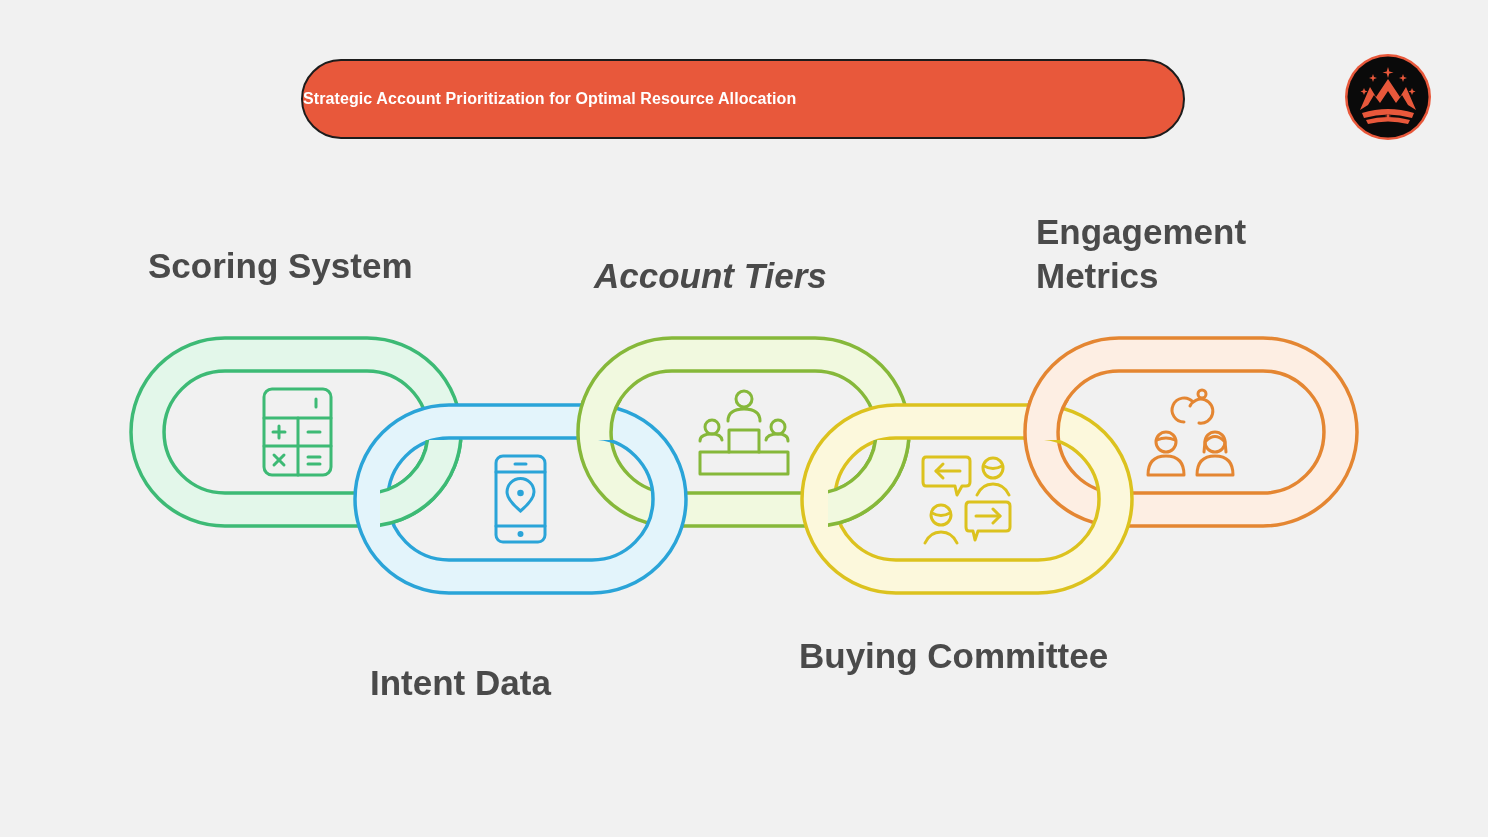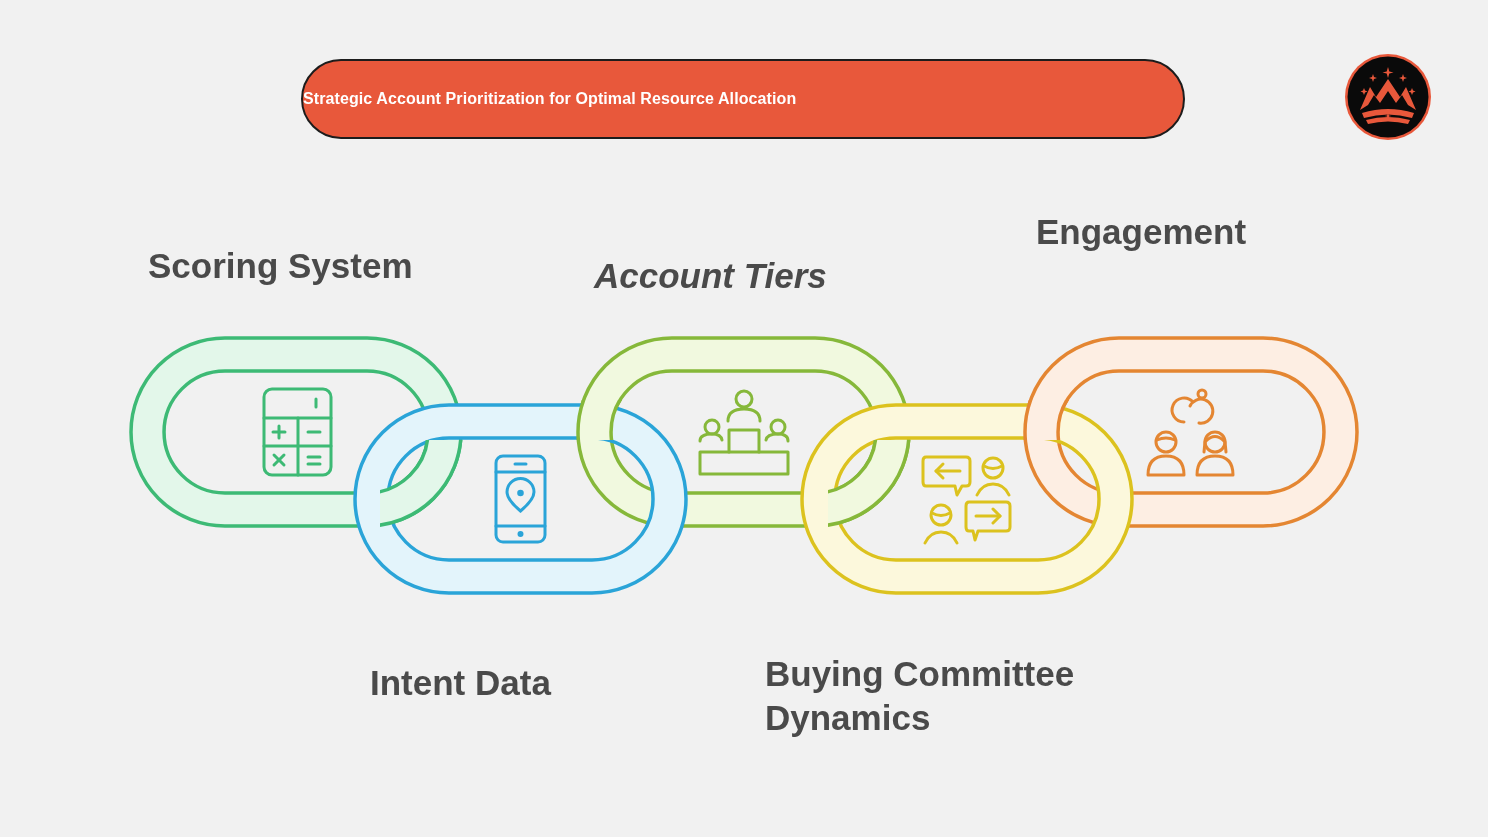--- a/index.html
+++ b/index.html
@@ -21,21 +21,21 @@
   }
   .chain { position: absolute; left: 0; top: 0; width: 1488px; height: 837px; }
   .label {
     position: absolute; color: #4a4a4a; font-weight: bold; font-size: 35px;
     line-height: 44px; white-space: nowrap;
   }
   .label-scoring { left: 148px; top: 244px; width: 300px; }
   .label-tiers { left: 594px; top: 254px; width: 300px; font-style: italic; }
   .label-engagement { left: 1036px; top: 210px; width: 300px; }
   .label-intent { left: 370px; top: 661px; width: 300px; }
-  .label-buying { left: 765px; top: 634px; width: 400px; margin-top: 18px; }
+  .label-buying { left: 799px; top: 634px; width: 400px; }
 </style>
 </head>
 <body>
 
 <div class="title-pill">
   <span>Strategic Account Prioritization for Optimal Resource Allocation</span>
 </div>
 
 <svg class="logo" viewBox="0 0 88 88">
   <circle cx="44" cy="44" r="43" fill="#e8583b"></circle>
@@ -167,18 +167,18 @@
     <line x1="1205" y1="442" x2="1204" y2="452"></line>
       <line x1="1225" y1="442" x2="1226" y2="452"></line>
     <path d="M1197 475 Q1197 456 1215 456 Q1233 456 1233 475 Z"></path>
   </g>
 </svg>
 
 <div class="label label-scoring">Scoring System</div>
 <div class="label label-tiers">Account Tiers</div>
 <div class="label label-engagement">
   <div>Engagement</div>
+  <div>Metrics</div>
 </div>
 <div class="label label-intent">Intent Data</div>
 <div class="label label-buying">
   <div>Buying Committee</div>
-  <div>Dynamics</div>
 </div>
 
 </body></html>

